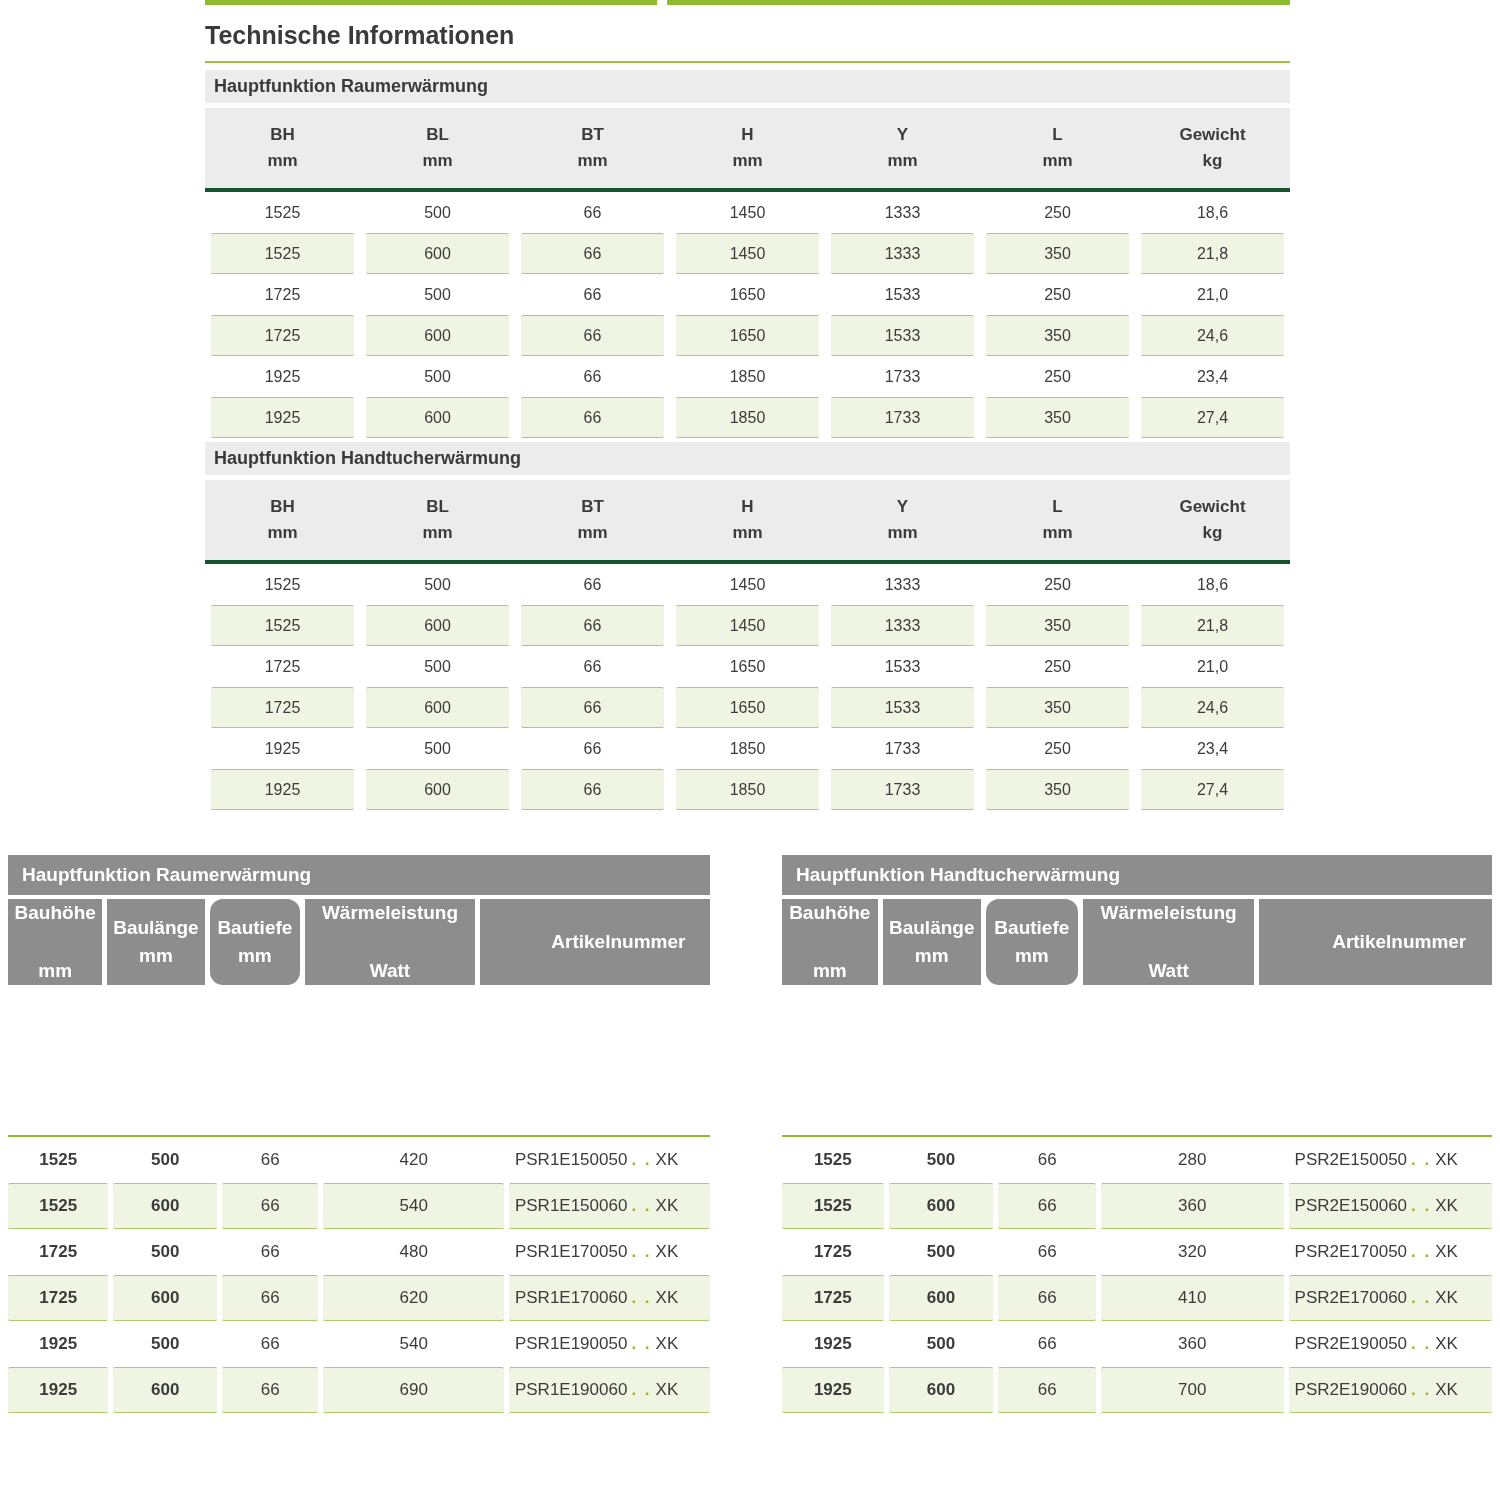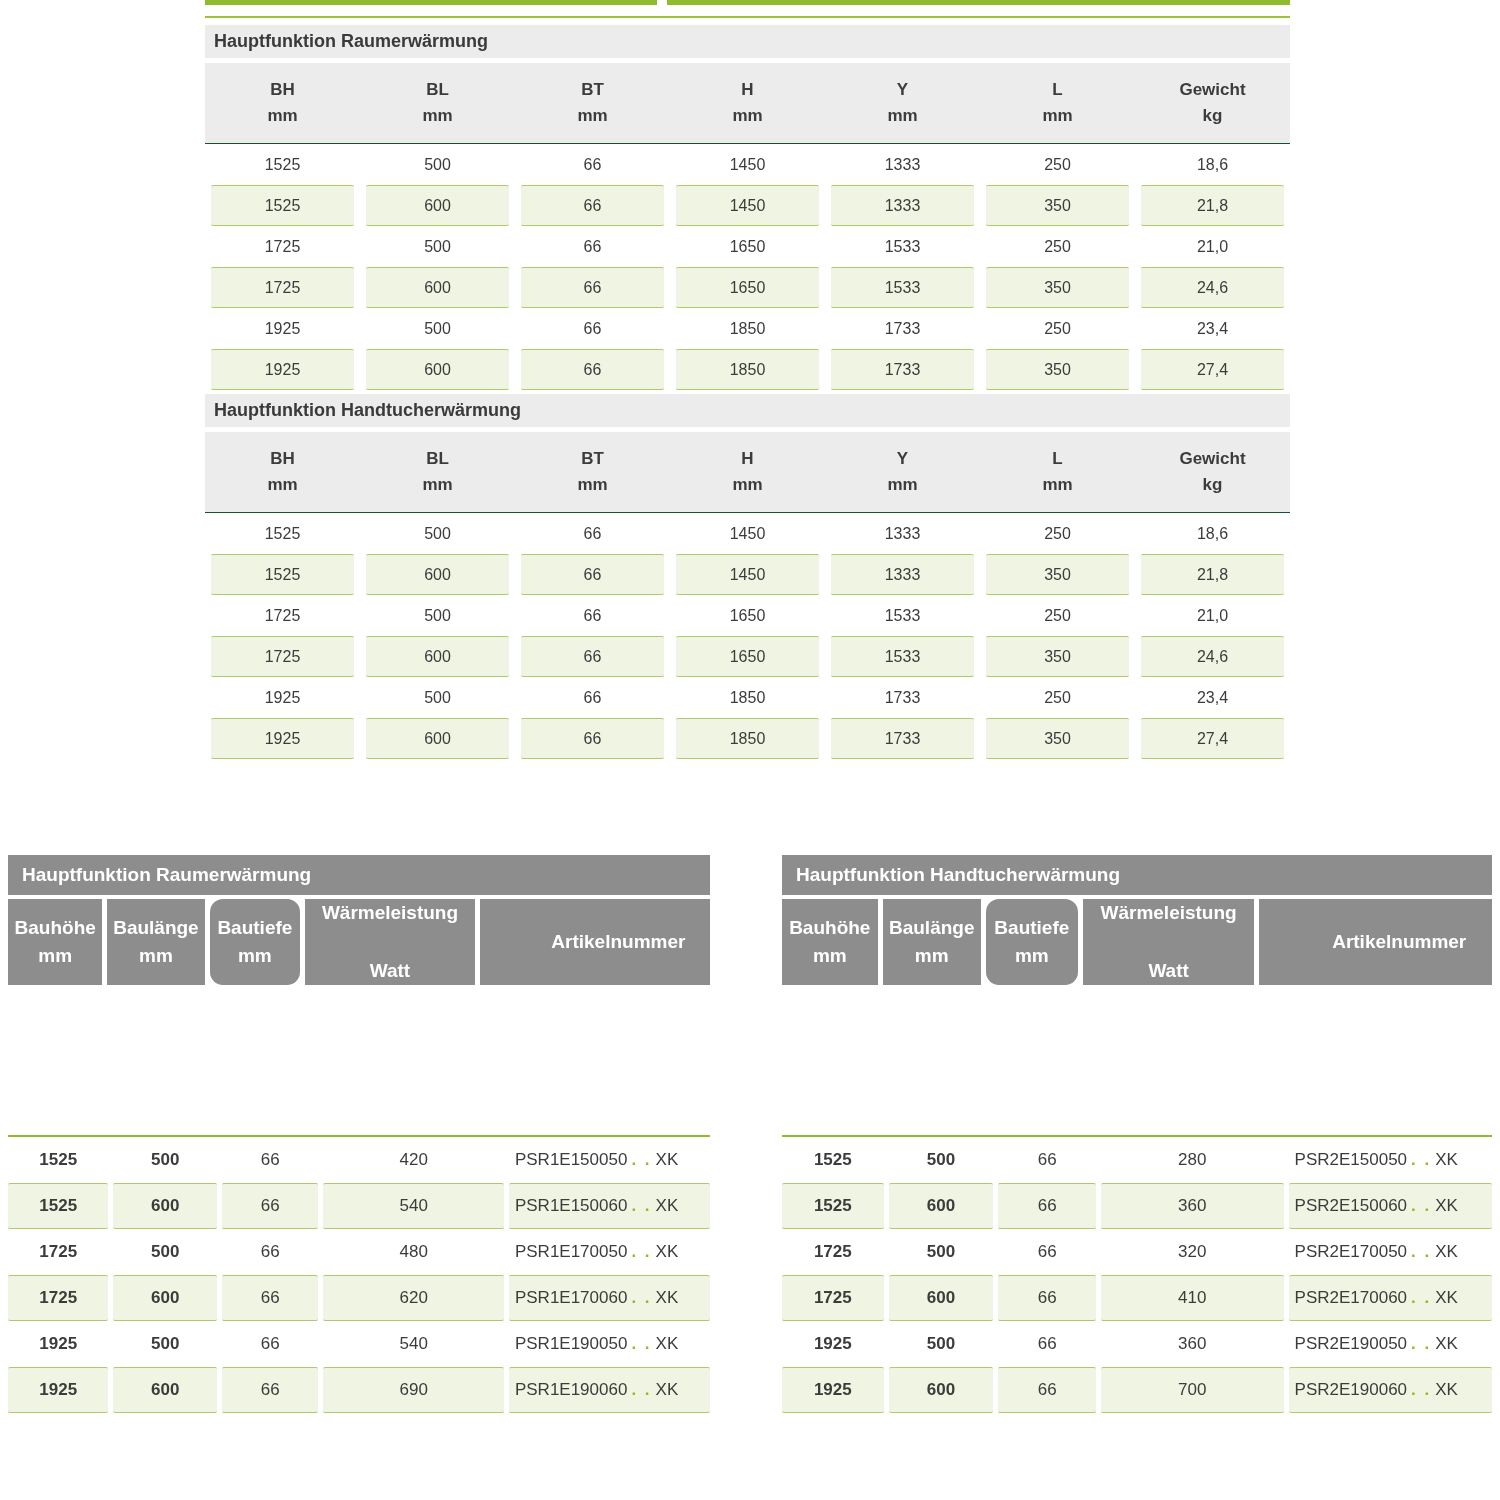--- a/index.html
+++ b/index.html
@@ -19,21 +19,21 @@
   .page-title { margin-top:16px; font-size:25px; font-weight:bold; color:#3a3a3a; }
   .title-rule { margin-top:11px; height:2px; background:#9cc23e; }
 
   .band-light {
     margin-top:7px; height:33px; line-height:33px; background:#ececec;
     font-size:18px; font-weight:bold; padding-left:9px; box-sizing:border-box; color:#3a3a3a;
   }
 
   .thead {
     margin-top:5px; background:#ececec; display:flex; align-items:center;
-    height:80px; border-bottom:1px solid #14532d;
+    height:80px; border-bottom:4px solid #14532d;
   }
   .thcell { flex:1; text-align:center; font-weight:bold; font-size:17px; line-height:1.55; }
   .thcell span { display:block; }
 
   .trow { display:flex; height:41px; }
   .tcell {
     flex:1; margin:0 6px; display:flex; align-items:center; justify-content:center;
     font-size:16px; box-sizing:border-box; border-radius:2px;
   }
   .trows div.trow:nth-of-type(even) .tcell {
@@ -48,21 +48,21 @@
   .band-dark {
     height:40px; line-height:40px; background:#8d8d8d; color:#ffffff;
     font-size:19px; font-weight:bold; padding-left:14px; box-sizing:border-box;
   }
   .bhead { margin-top:4px; display:flex; gap:5px; height:86px; }
   .bhcell {
     background:#8d8d8d; color:#ffffff; font-weight:bold; font-size:19px;
     display:flex; flex-direction:column; justify-content:center;
     text-align:center; line-height:1.45; box-sizing:border-box;
   }
-  .c0 { flex:103 0 0; } .c1 { flex:106 0 0; } .c2 { flex:99 0 0;border-radius:13px; }
+  .c0 { flex:103 0 0;justify-content:space-between; } .c1 { flex:106 0 0; } .c2 { flex:99 0 0;border-radius:13px; }
   .c3 { flex:185 0 0;justify-content:space-between; } .c4 { flex:200 0 0;padding-left:47px; }
 
   .brows { margin-top:150px; border-top:2px solid #8fbc2e; }
   .brow { display:flex; gap:5px; height:46px; }
   .bcell {
     display:flex; align-items:center; justify-content:center;
     font-size:17px; box-sizing:border-box; border-radius:2px;
   }
   .bcell.bold { font-weight:bold; }
   .bcell.art { justify-content:flex-start; padding-left:6px; }
@@ -74,20 +74,21 @@
 </head>
 <body>
 
 <div class="top-wrap">
   <div class="topbar">
     <div class="seg1"></div>
     <div class="gap"></div>
     <div class="seg2"></div>
   </div>
 
+  <div class="page-title">Technische Informationen</div>
   <div class="title-rule"></div>
 
   <div class="band-light">Hauptfunktion Raumerwärmung</div>
   <div class="thead">
 
       <div class="thcell">
         <span>BH</span>
         <span>mm</span>
       </div>
 

